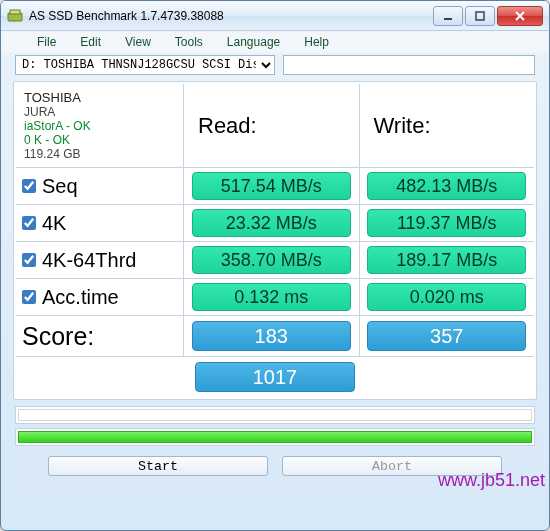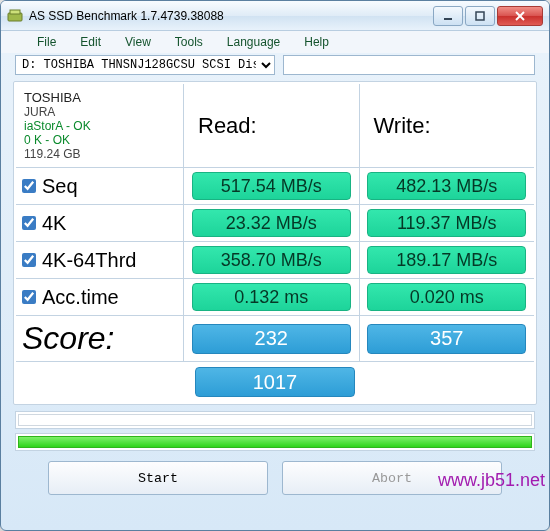--- a/index.html
+++ b/index.html
@@ -59,27 +59,27 @@
   .chip-blue {
     background: linear-gradient(to bottom,#4fb6e6,#2d9dd6);
     border:1px solid #2587bd; color:#fff;
   }
   .chip-big { height:30px; font-size:20px; }
   .info-title { font-size:13px; color:#222; }
   .info-line { font-size:12px; color:#444; }
   .info-ok { color:#0a8a2c; }
   .chk { width:14px; height:14px; accent-color:#3a7cc4; }
   .scorerow .cell { min-height:40px; }
-  .scorerow .c-label { font-size:32px;font-style:italic; }
+  .scorerow .c-label { font-size:25px; }
   .progresswrap { margin: 0 14px 4px; background:#fff; border:1px solid #c3d3e2; height:18px; padding:2px; }
   .progressbar { height:100%; background:#fff; border:1px solid #d0d8e0; }
   .progresswrap.green .progressbar { background: linear-gradient(to bottom,#7df06a,#2fd41a); border-color:#2fb51a; }
   .buttons { display:flex; gap:14px; justify-content:center; padding:6px 14px 6px; }
   .btn {
-    width: 220px; height:34px; border:1px solid #9db7cf; border-radius:3px;
+    width: 220px; height:20px; border:1px solid #9db7cf; border-radius:3px;
     background: linear-gradient(to bottom,#fdfdfe,#e7eef6); font-family:"Courier New",monospace;
     cursor:pointer;
   }
   .btn.disabled { color:#999; cursor:default; }
   .watermark { position:absolute; right:5px; bottom:40px; font-size:18px; color:#a21caf; pointer-events:none; }
   .outer { position:relative; width:550px; margin:auto; }
 </style>
 </head>
 <body>
 <div class="outer">
@@ -191,21 +191,21 @@
             <div class="chip">0.132 ms</div>
           </div>
       <div class="cell c-write">
             <div class="chip">0.020 ms</div>
           </div>
     </div>
 
     <div class="row scorerow">
       <div class="cell c-label">Score:</div>
       <div class="cell c-read">
-            <div class="chip chip-blue chip-big">232</div>
+            <div class="chip chip-blue chip-big">183</div>
           </div>
       <div class="cell c-write">
             <div class="chip chip-blue chip-big">357</div>
           </div>
     </div>
 
     <div class="row">
       <div class="cell" style="flex:1; justify-content:center; border-right:none; min-height:40px;">
         <div class="chip chip-blue chip-big" style="width:160px;">1017</div>
       </div>

